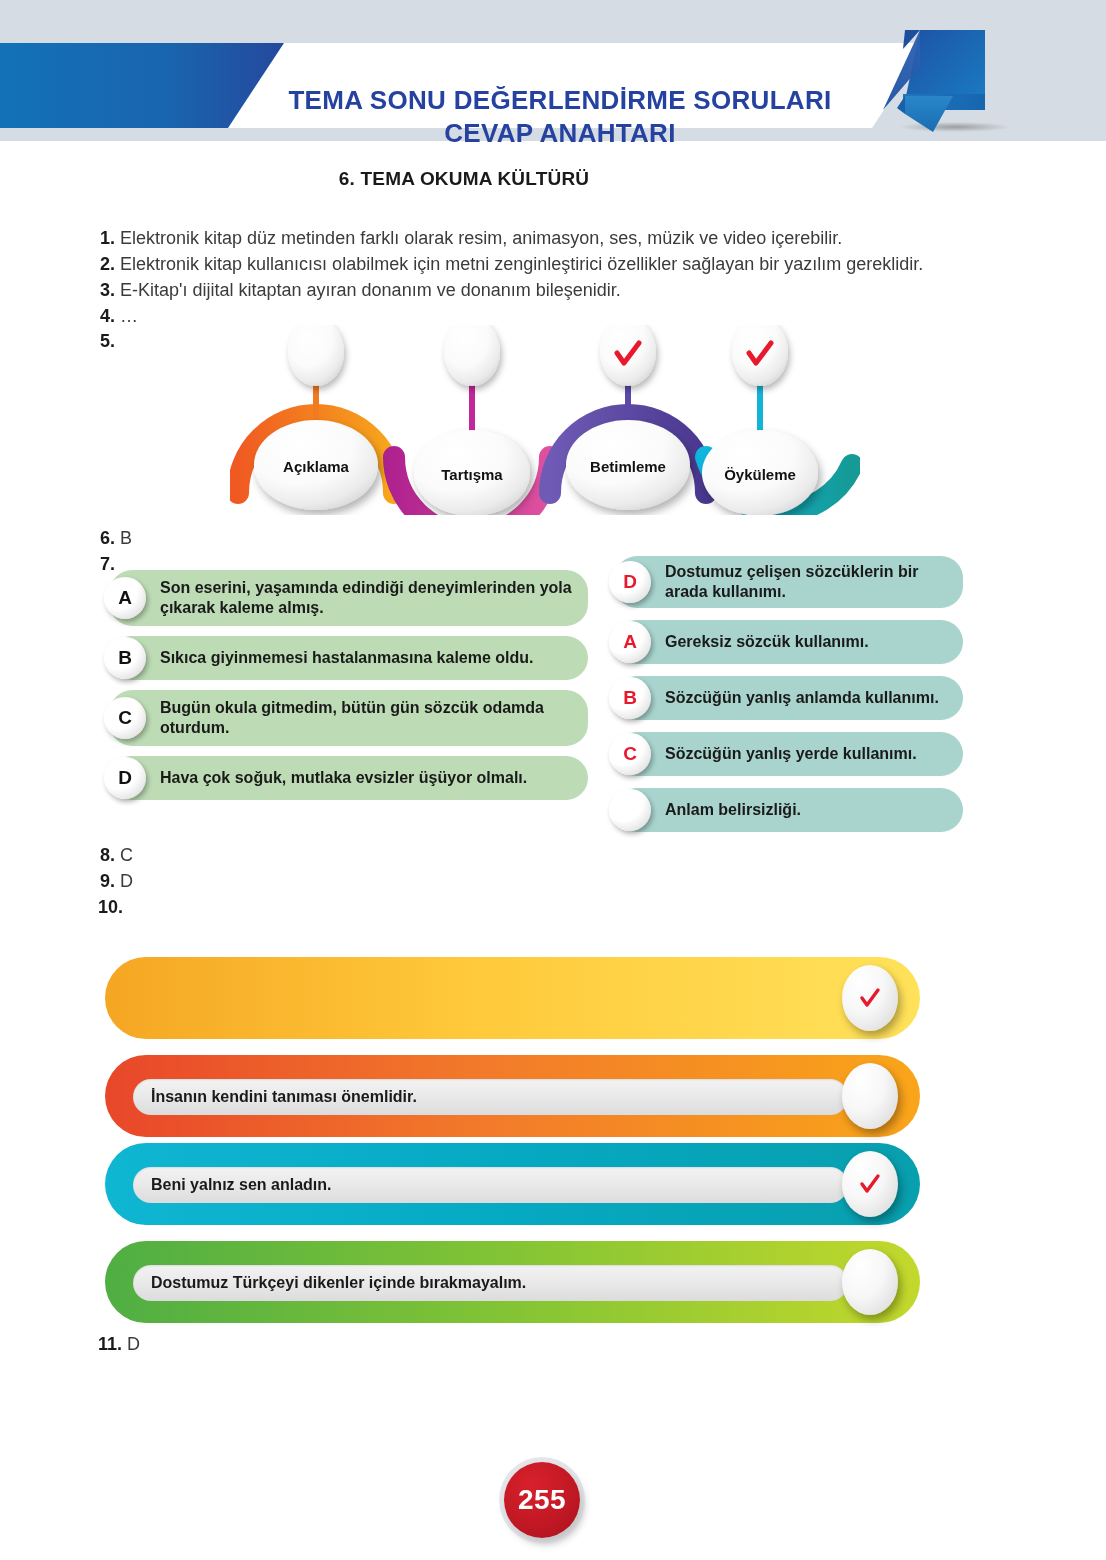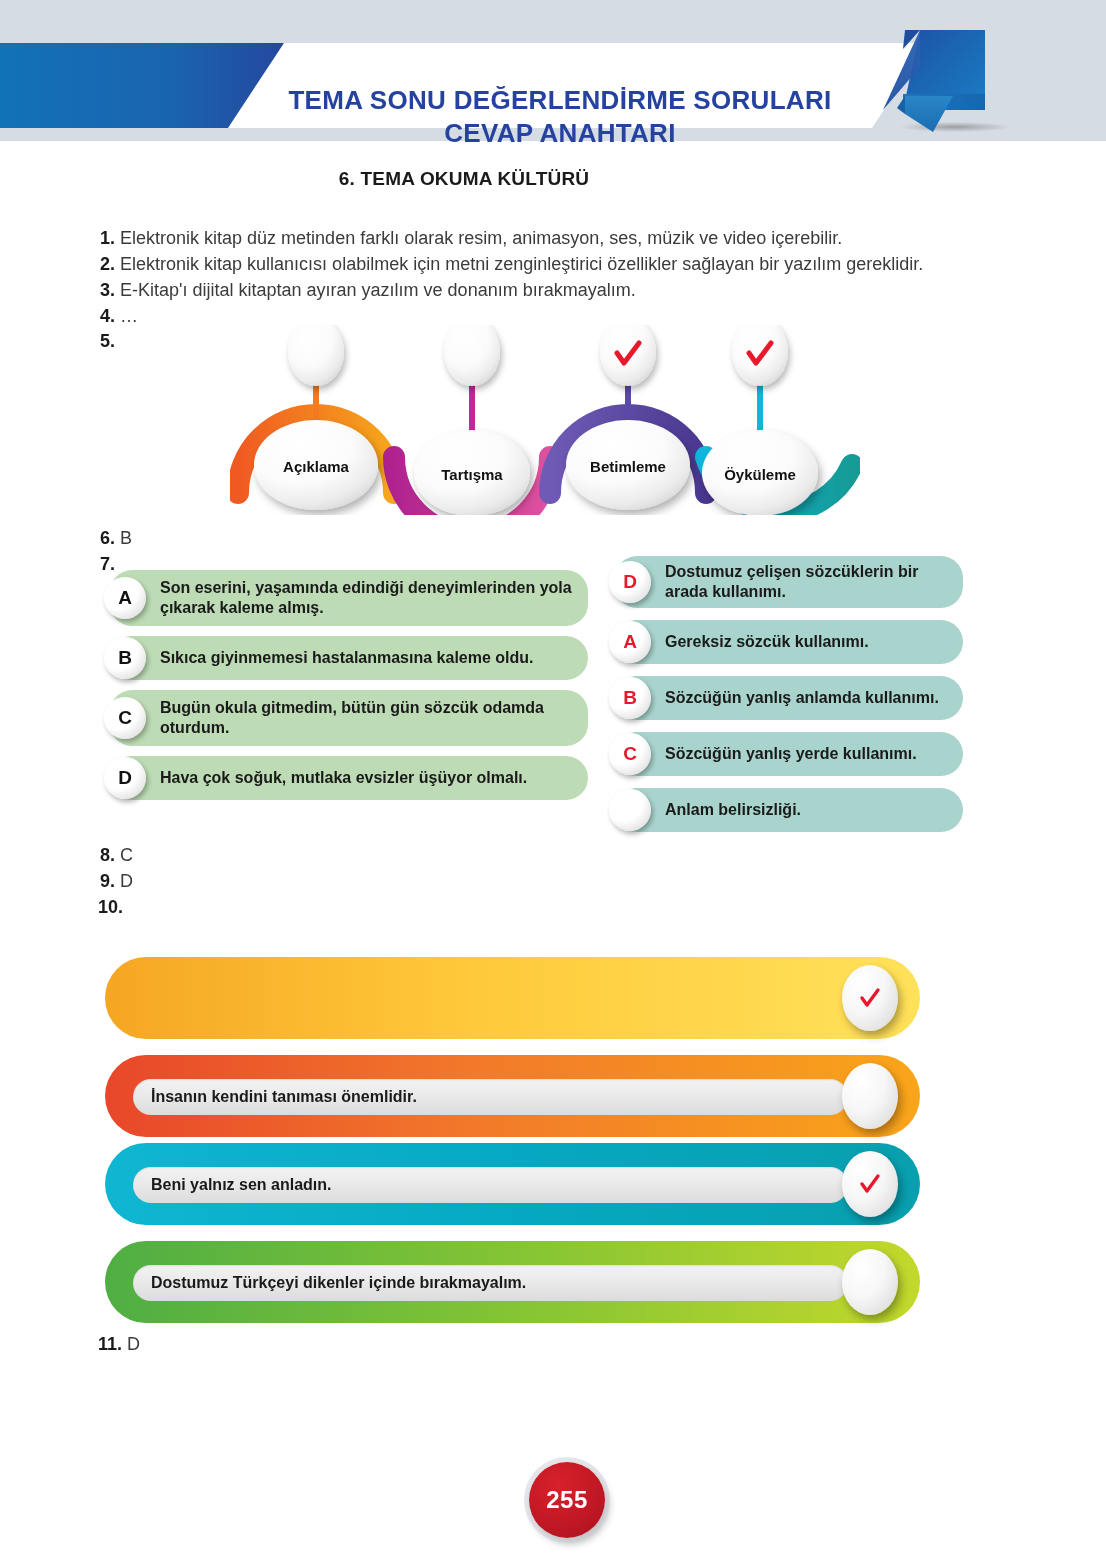--- a/index.html
+++ b/index.html
@@ -106,26 +106,26 @@
     width:56px; height:66px; border-radius:50%;
     background:radial-gradient(ellipse at 34% 26%, #ffffff 0%, #f7f7f7 45%, #e2e2e2 78%, #cfcfcf 100%);
     box-shadow:3px 5px 8px rgba(0,0,0,.32);
     display:flex; align-items:center; justify-content:center;
     z-index:3;
   }
   .bigbar .knob svg{ display:block; }
 
   
   #pagebadge{
-    position:absolute; left:567px; top:1500px; transform:translate(-50%,-50%);
+    position:absolute; left:542px; top:1500px; transform:translate(-50%,-50%);
     width:76px; height:76px; border-radius:50%;
     background:radial-gradient(circle at 38% 30%, #d8212c 0%, #c01824 58%, #a5121d 100%);
     box-shadow:0 0 0 5px rgba(205,210,216,.55), 3px 5px 9px rgba(0,0,0,.32);
     display:flex; align-items:center; justify-content:center;
-    color:#fff; font-size:24px; font-weight:bold; letter-spacing:.5px;
+    color:#fff; font-size:28px; font-weight:bold; letter-spacing:.5px;
   }
 </style>
 </head>
 <body>
 
 <div id="header-band"></div>
 <div id="header-blue-left"></div>
 <div id="header-white-band"></div>
 
 <div id="header-title-wrap">
@@ -166,21 +166,21 @@
 <div class="ansline" style="top:226px">
   <b>1.</b>
   <span class="val">Elektronik kitap düz metinden farklı olarak resim, animasyon, ses, müzik ve video içerebilir.</span>
 </div>
 <div class="ansline" style="top:252px">
   <b>2.</b>
   <span class="val">Elektronik kitap kullanıcısı olabilmek için metni zenginleştirici özellikler sağlayan bir yazılım gereklidir.</span>
 </div>
 <div class="ansline" style="top:278px">
   <b>3.</b>
-  <span class="val">E-Kitap'ı dijital kitaptan ayıran yazılım ve donanım bırakmayalım.</span>
+  <span class="val">E-Kitap'ı dijital kitaptan ayıran donanım ve donanım bileşenidir.</span>
 </div>
 <div class="ansline" style="top:304px">
   <b>4.</b>
   <span class="val">…</span>
 </div>
 <div class="ansline" style="top:329px">
   <b>5.</b>
   <span class="val"></span>
 </div>
 

